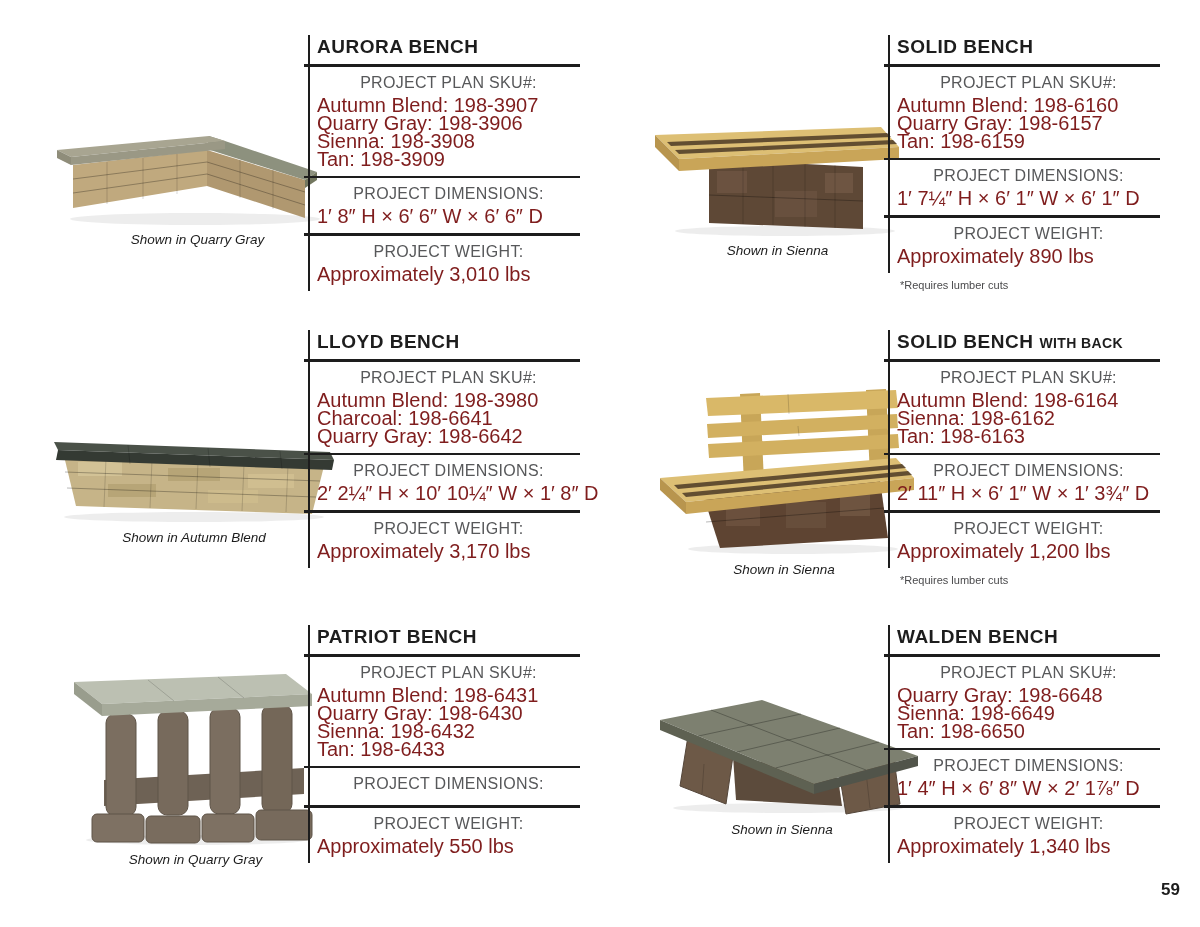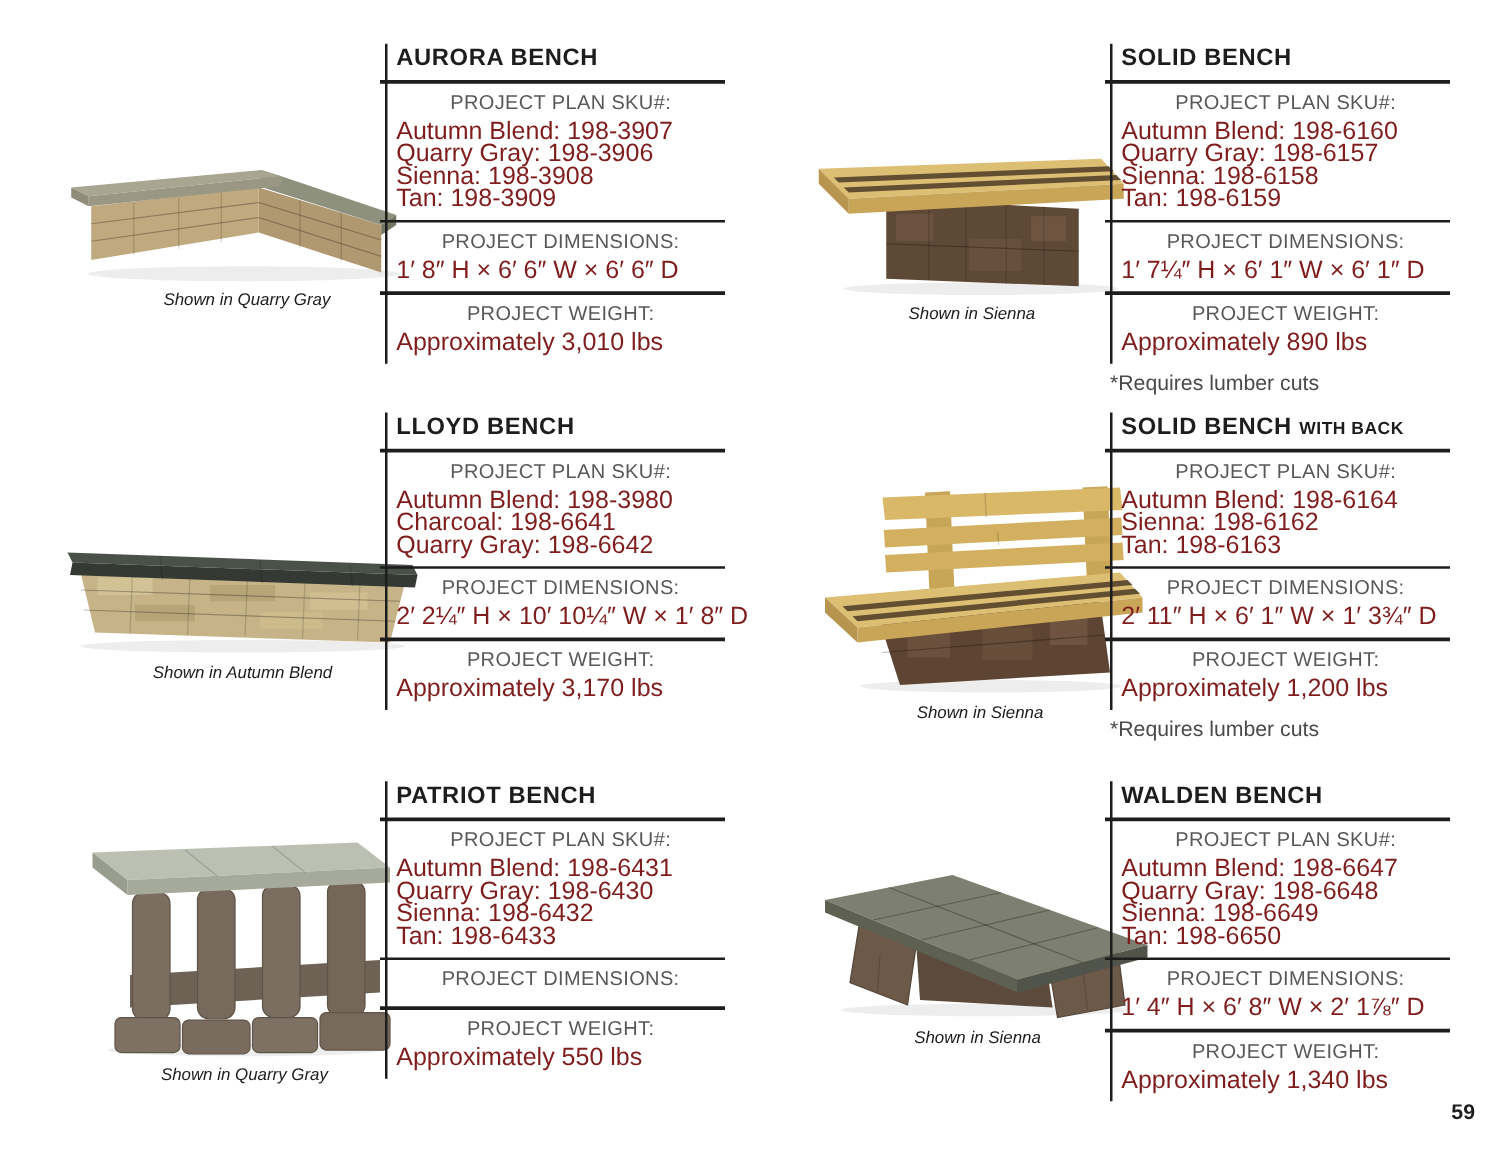--- a/index.html
+++ b/index.html
@@ -13,21 +13,21 @@
 
   
   .panelWrap { position:absolute; width:272px; }
   .panel { border-left:2.5px solid #1d1d1d; padding-left:7px; }
   .title { margin:0; padding:1px 0 6px 0; font-size:19px; font-weight:700; letter-spacing:.5px; color:#1d1d1d; white-space:nowrap; }
   .titleSuffix { font-size:14px; margin-left:6px; letter-spacing:.4px;margin-top:16px; }
   .rule { height:2.5px; background:#1d1d1d; margin-left:-13.5px; }
   .section { padding:7px 0 8px 0; }
   .sectionLabel { font-size:16px; color:#57585a; letter-spacing:.3px; margin-bottom:4px; white-space:nowrap;text-align:center; }
   .specLine { font-size:20px; line-height:18px; color:#7f1d1d; white-space:nowrap; }
-  .footnote { font-size:17px; color:#4a4a4c; margin-top:6px; min-height:0; }
+  .footnote { font-size:11px; color:#4a4a4c; margin-top:6px; min-height:0;margin-left:12px; }
   .footnote:empty { display:none; }
 
   .pageNumber { position:absolute; right:20px; top:880px; font-size:17px; font-weight:700; color:#1d1d1d; }
 
   
   .joint { stroke:rgba(0,0,0,.28); stroke-width:1; }
   .jointLight { stroke:rgba(0,0,0,.16); stroke-width:1; }
 </style>
 </head>
 <body>
@@ -114,21 +114,20 @@
     </figure>
     <div class="panelWrap" style="left:888px; top:35px;">
       <div class="panel">
         <h2 class="title"><span>SOLID BENCH</span><span class="titleSuffix"></span></h2>
         <div class="rule"></div>
         <div class="section">
           <div class="sectionLabel">PROJECT PLAN SKU#:</div>
           <div>
               <div class="specLine">Autumn Blend: 198-6160</div>
               <div class="specLine">Quarry Gray: 198-6157</div>
-              <div class="specLine">Sienna: 198-6158</div>
               <div class="specLine">Tan: 198-6159</div>
             </div>
         </div>
         <div class="rule"></div>
         <div class="section">
           <div class="sectionLabel">PROJECT DIMENSIONS:</div>
           <div class="specLine">1′ 7¼″ H × 6′ 1″ W × 6′ 1″ D</div>
         </div>
         <div class="rule"></div>
         <div class="section">
@@ -323,21 +322,20 @@
       </svg>
       <figcaption class="caption">Shown in Sienna</figcaption>
     </figure>
     <div class="panelWrap" style="left:888px; top:625px;">
       <div class="panel">
         <h2 class="title"><span>WALDEN BENCH</span><span class="titleSuffix"></span></h2>
         <div class="rule"></div>
         <div class="section">
           <div class="sectionLabel">PROJECT PLAN SKU#:</div>
           <div>
-              <div class="specLine">Autumn Blend: 198-6647</div>
               <div class="specLine">Quarry Gray: 198-6648</div>
               <div class="specLine">Sienna: 198-6649</div>
               <div class="specLine">Tan: 198-6650</div>
             </div>
         </div>
         <div class="rule"></div>
         <div class="section">
           <div class="sectionLabel">PROJECT DIMENSIONS:</div>
           <div class="specLine">1′ 4″ H × 6′ 8″ W × 2′ 1⅞″ D</div>
         </div>

